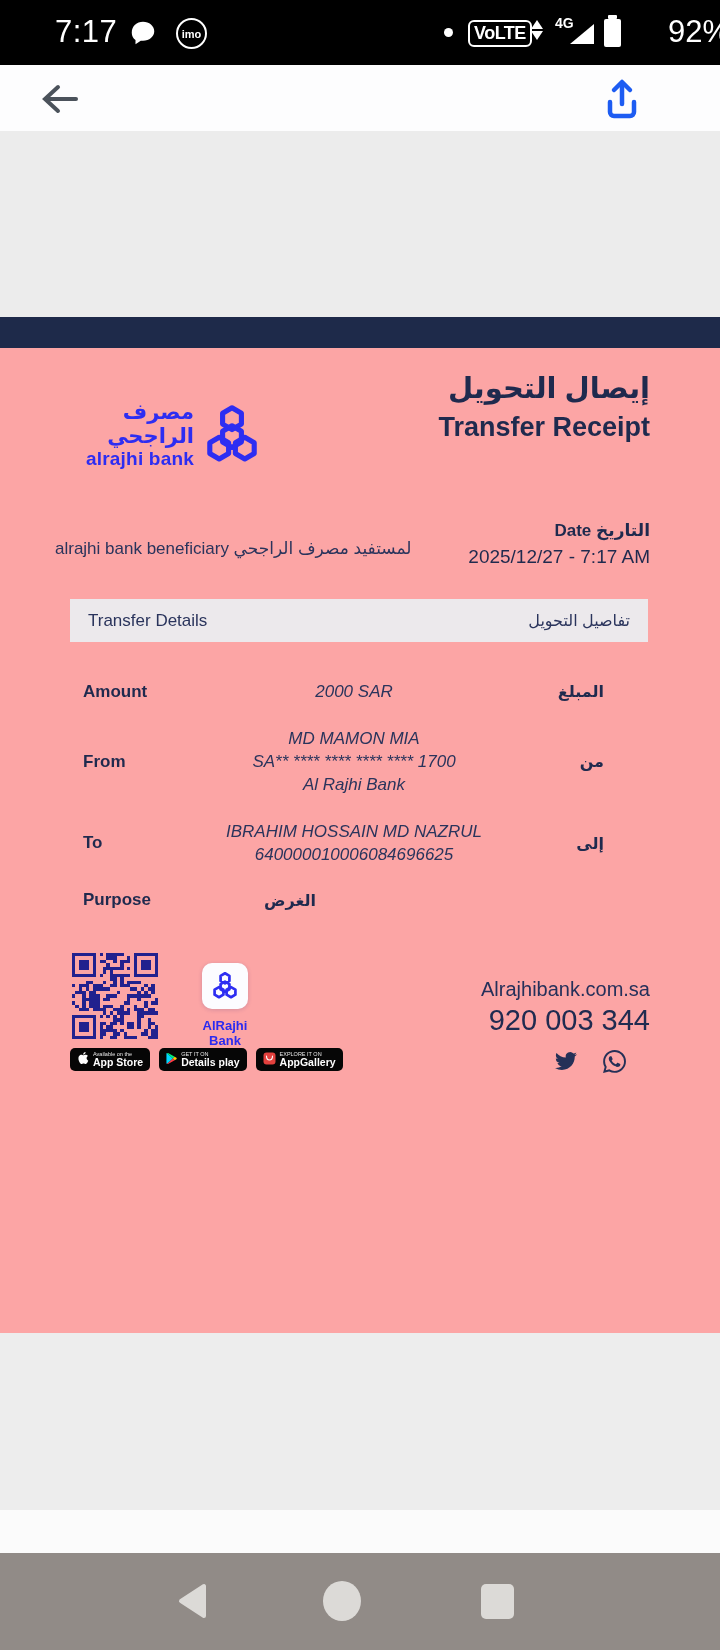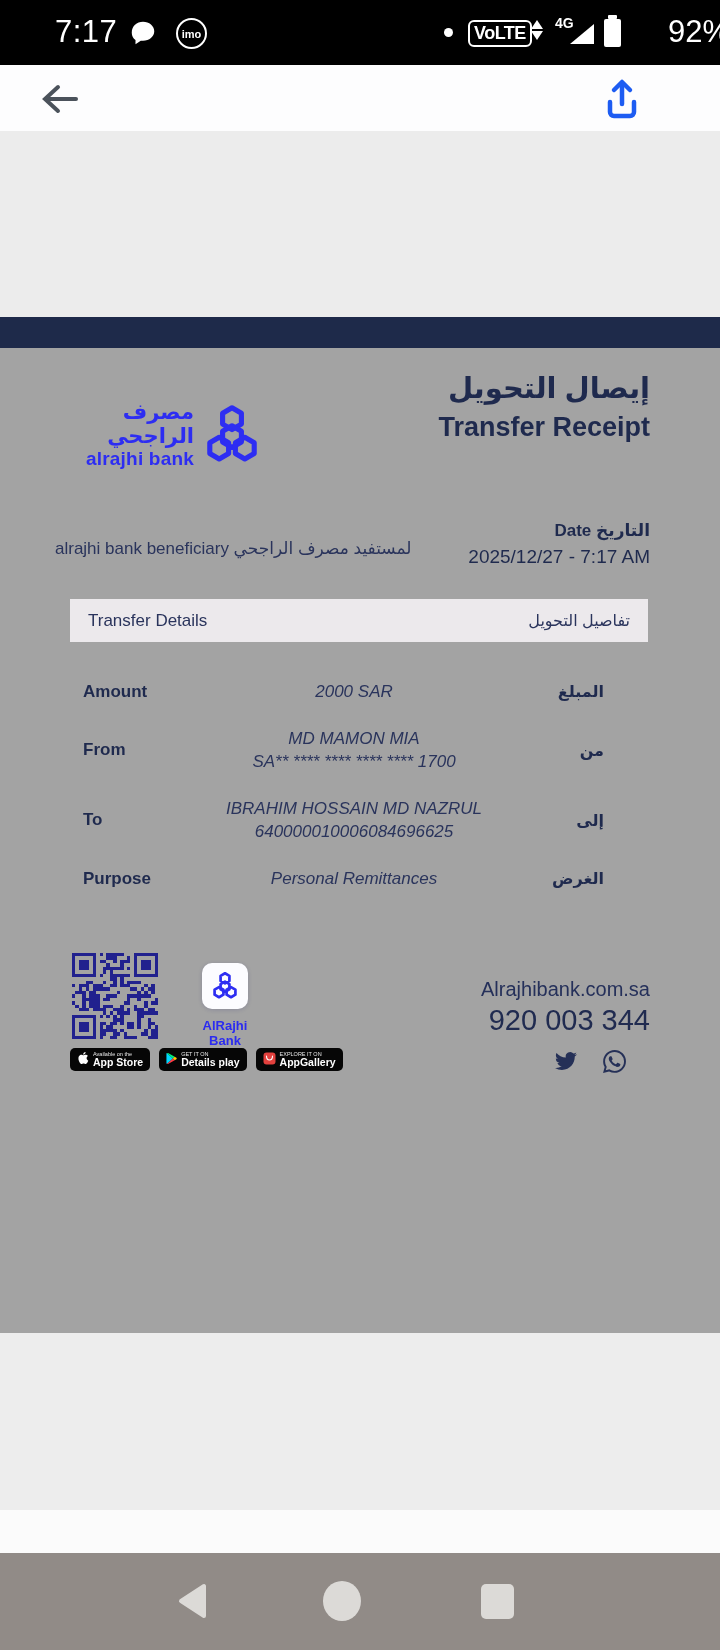--- a/index.html
+++ b/index.html
@@ -32,21 +32,21 @@
   .sb-pct { position:absolute; left:668px; top:14px; font-size:31px; font-weight:400; }
 
   
   .app-bar { left:0; top:65px; width:720px; height:67px; background:#fdfdfe; border-bottom:1px solid #ececec; }
   .back-btn { position:absolute; left:38px; top:14px; width:44px; height:40px; cursor:pointer; }
   .share-btn { position:absolute; left:596px; top:12px; width:52px; height:46px; cursor:pointer; }
 
   
   .gray-top { left:0; top:132px; width:720px; height:185px; background:#ececec; }
   .navy-bar { left:0; top:317px; width:720px; height:31px; background:#1e2a4a; }
-  .receipt  { left:0; top:348px; width:720px; height:985px; background:#a3a3a3; }
+  .receipt  { left:0; top:348px; width:720px; height:985px; background:#fca5a5; }
   .gray-bottom { left:0; top:1333px; width:720px; height:177px; background:#ededed; }
   .light-strip { left:0; top:1510px; width:720px; height:43px; background:#fbfbfb; }
 
   
   .brand { left:62px; top:48px; display:flex; align-items:center; }
   .brand-text { width:132px; text-align:right; color:#2d2df2; margin-right:6px; }
   .brand-ar { font-size:21px; font-weight:700; line-height:24px; }
   .brand-en { font-size:19px; font-weight:700; line-height:22px; letter-spacing:.2px; }
   .brand-mark { width:64px; height:78px; }
   .title-block { right:70px; top:20px; text-align:right; color:#1f2a4e; }
@@ -187,36 +187,34 @@
           <div class="dcenter">
             <div>2000 SAR</div>
           </div>
           <div class="darabic">المبلغ</div>
         </div>
         <div class="drow">
           <div class="dlabel">From</div>
           <div class="dcenter">
             <div>MD MAMON MIA</div>
             <div>SA** **** **** **** **** 1700</div>
+            <div>Al Rajhi Bank</div>
           </div>
           <div class="darabic">من</div>
         </div>
         <div class="drow">
           <div class="dlabel">To</div>
           <div class="dcenter">
             <div>IBRAHIM HOSSAIN MD NAZRUL</div>
             <div>640000010006084696625</div>
           </div>
           <div class="darabic">إلى</div>
         </div>
         <div class="drow">
           <div class="dlabel">Purpose</div>
-          <div class="dcenter">
-            <div>Personal Remittances</div>
-          </div>
           <div class="darabic">الغرض</div>
         </div>
       </div>
   </div>
 
   <svg class="abs qr" id="qr-svg" viewBox="0 0 25 25" shape-rendering="crispEdges">
       <rect x="0" y="0" width="1" height="1" fill="#21218e"></rect>
       <rect x="1" y="0" width="1" height="1" fill="#21218e"></rect>
       <rect x="2" y="0" width="1" height="1" fill="#21218e"></rect>
       <rect x="3" y="0" width="1" height="1" fill="#21218e"></rect>

